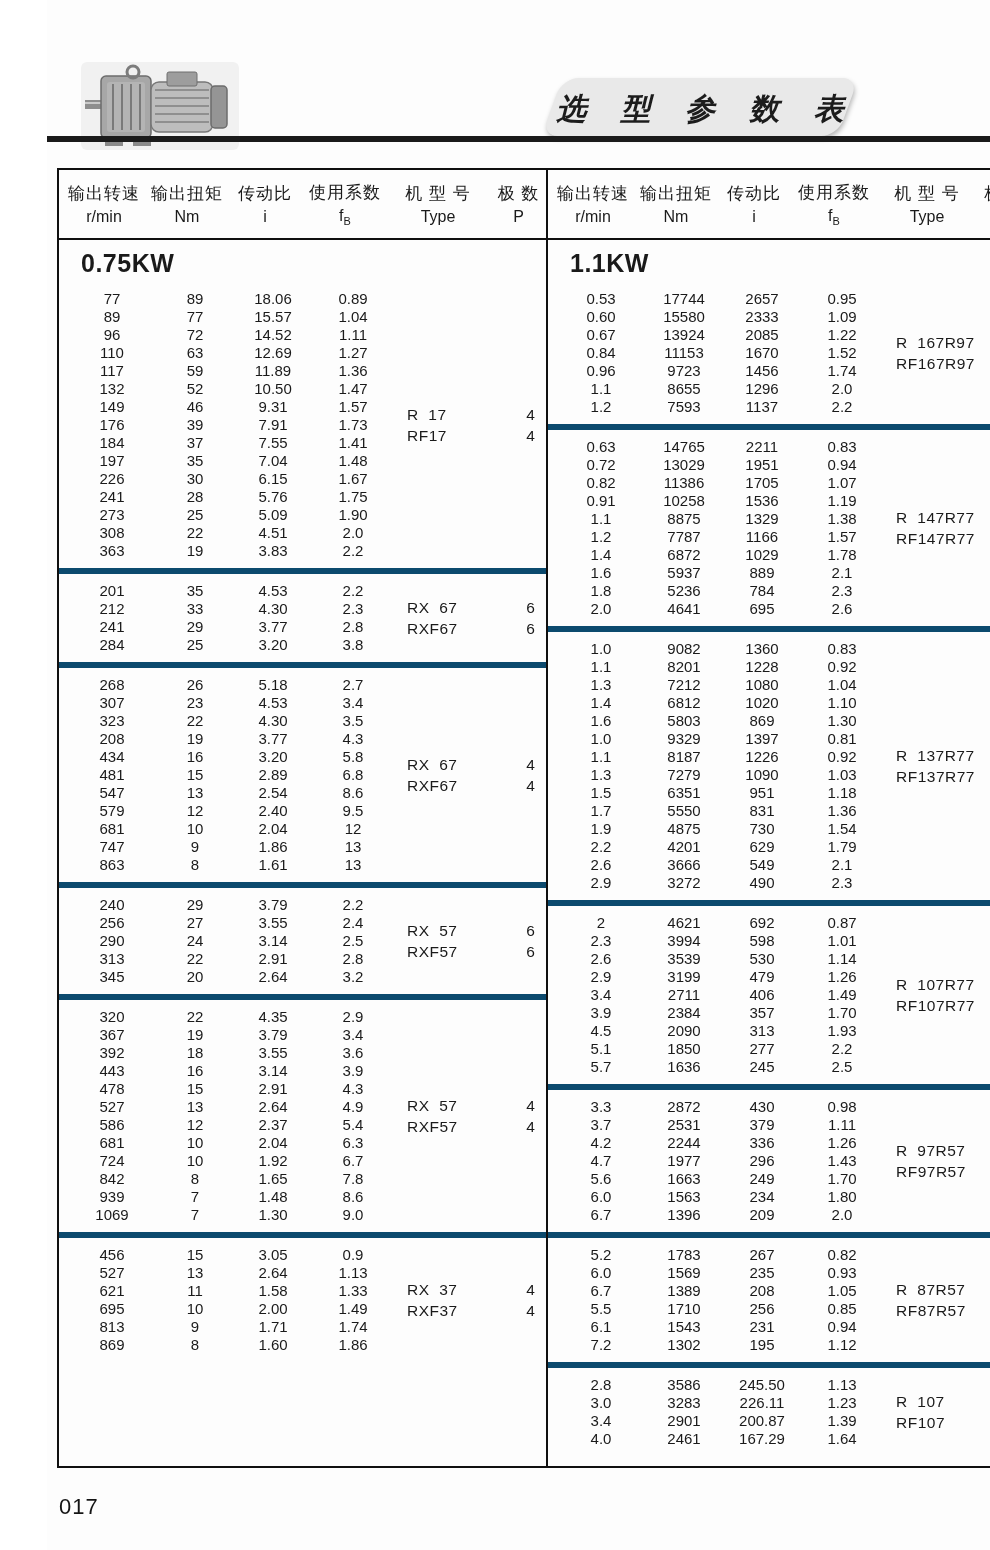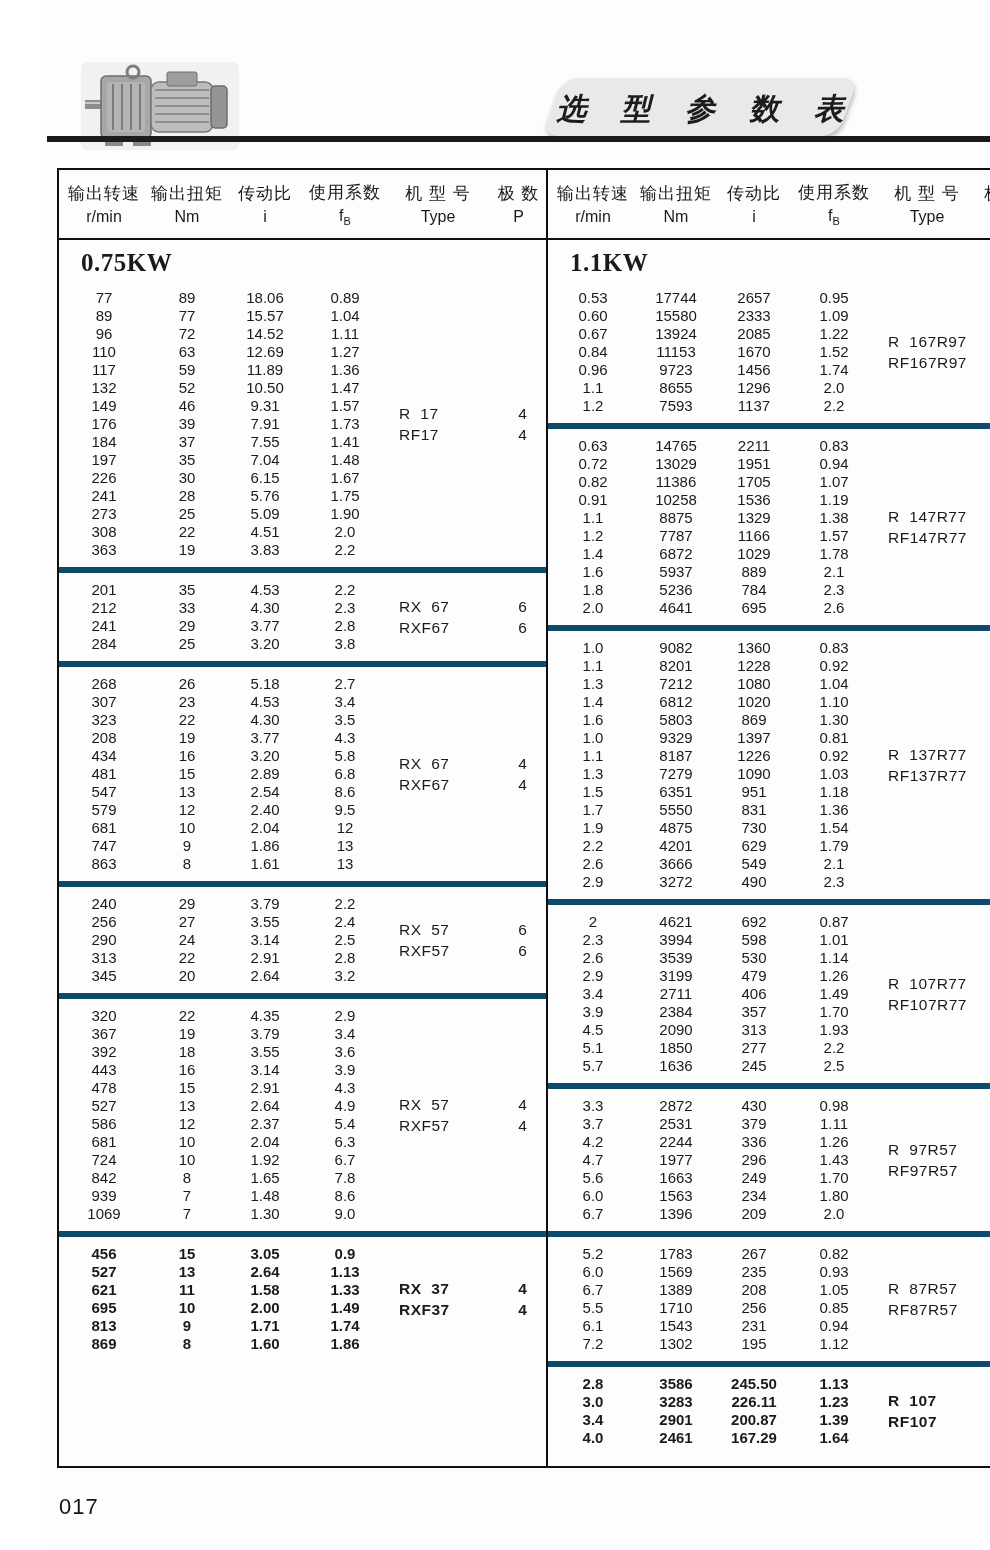--- a/index.html
+++ b/index.html
@@ -38,25 +38,25 @@
     height:70px;border-bottom:2px solid #101010;box-sizing:border-box;
     display:flex;align-items:center;
   }
   .col-h{display:flex;flex-direction:column;justify-content:center;text-align:center;gap:3px;}
   .col-h .cn{font-size:17px;letter-spacing:1px;white-space:nowrap;}
   .col-h .unit{font-size:16px;}
   .col-h .unit sub{font-size:11px;}
   .c0{width:90px;} .c1{width:76px;} .c2{width:80px;} .c3{width:80px;} .c4{width:106px;} .c5{flex:1;}
 
   .table-body{flex:1;display:flex;flex-direction:column;}
-  .kw{font-size:25px;font-weight:bold;padding:9px 0 4px 22px;letter-spacing:0.5px;font-family:Liberation Serif, serif;}
-
-  .section{padding:8px 0;}
+  .kw{font-size:25px;font-weight:bold;padding:9px 0 4px 22px;letter-spacing:0.5px;}
+
+  .section{padding:8px 8px;}
   .section + .section{border-top:6px solid #0c4a6e;}
-  .section:last-child{flex:1;font-weight:bold;}
+  .section:last-child{flex:1;}
   .rowswrap{position:relative;}
   .row{display:flex;line-height:18px;font-size:15px;}
   .cell{text-align:center;}
   .cell.c0{width:90px;} .cell.c1{width:76px;} .cell.c2{width:80px;} .cell.c3{width:80px;}
 
   .typeblock{
     position:absolute;left:326px;top:50%;transform:translateY(-50%);
     width:158px;
   }
   .typerow{display:flex;line-height:21px;font-size:15.5px;}

